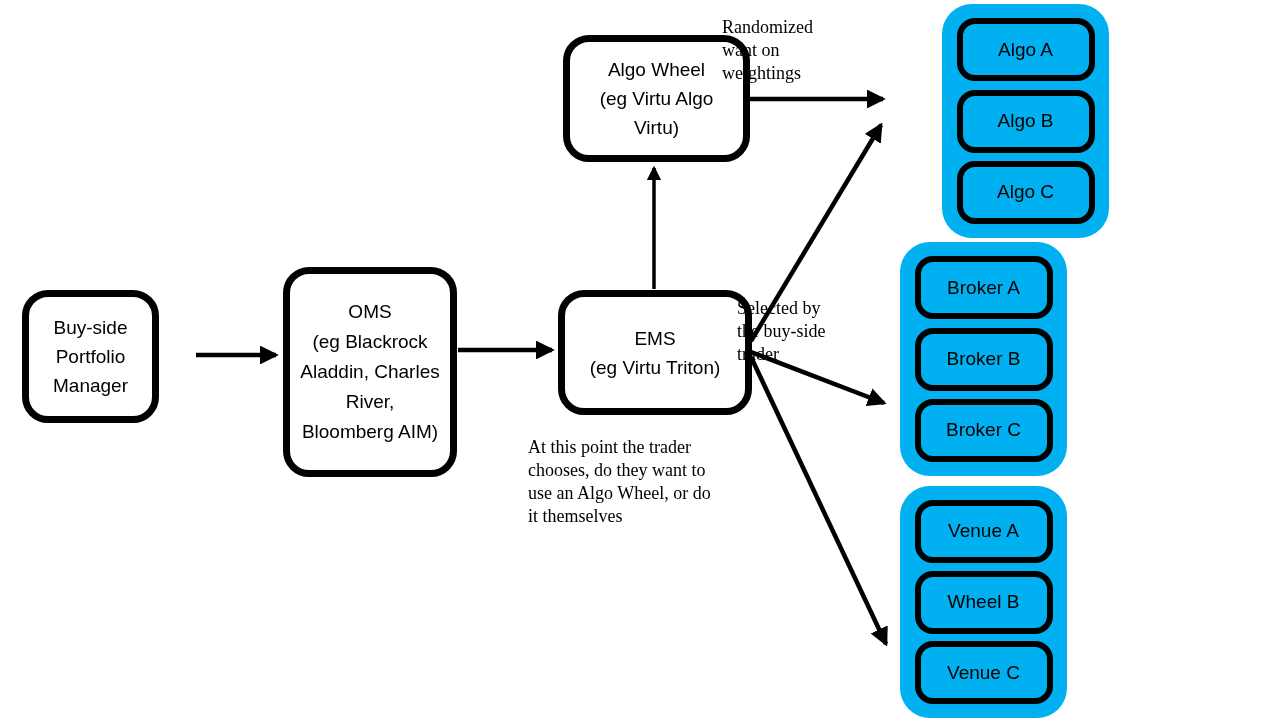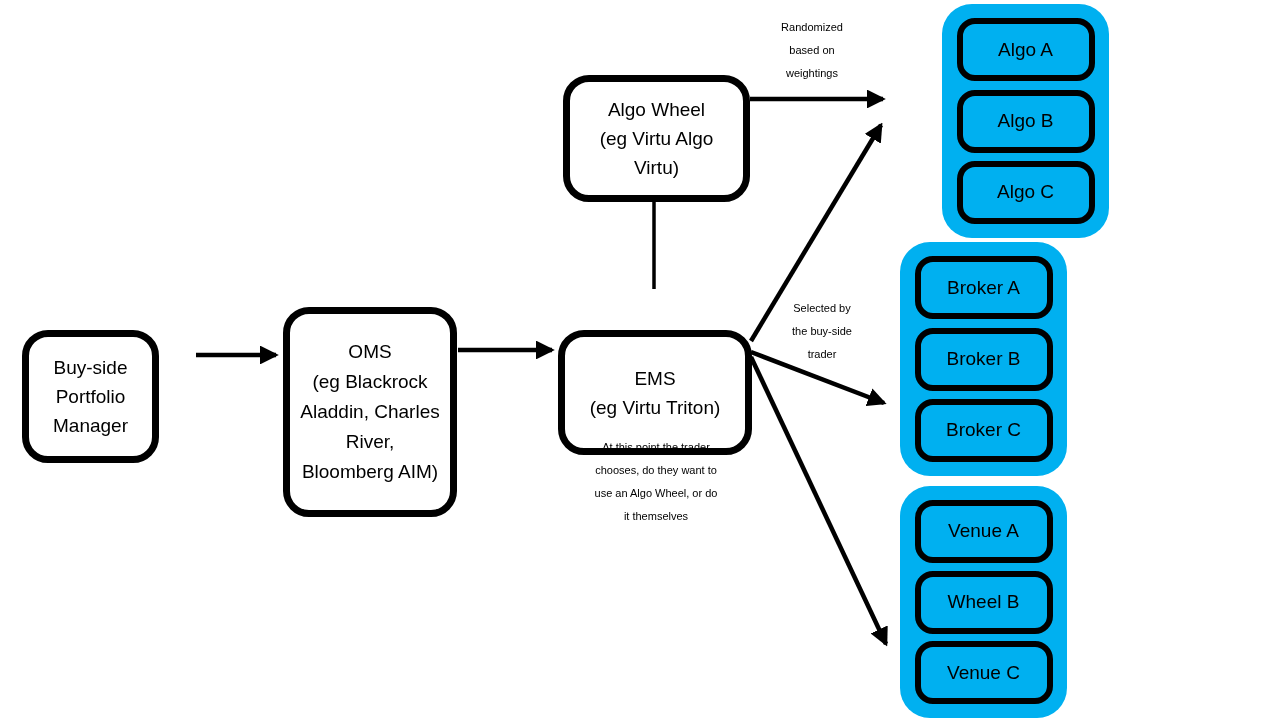--- a/index.html
+++ b/index.html
@@ -15,40 +15,40 @@
   }
   .arrow-layer{position:absolute;left:0;top:0;z-index:1;}
   .arrow{stroke:var(--stroke);stroke-width:4.5;}
   .arrow.thin{stroke-width:3.5;}
   .node{
     position:absolute;z-index:2;
     background:var(--node-fill);
     border:7px solid var(--stroke);
     border-radius:26px;
     display:flex;flex-direction:column;justify-content:center;align-items:center;
-    text-align:center;font-size:19px;line-height:29px;box-sizing:border-box;margin-top:40px;
+    text-align:center;font-size:19px;line-height:29px;box-sizing:border-box;
   }
   .group{
     position:absolute;z-index:2;
     background:var(--group-fill);
     border-radius:30px;
     display:flex;flex-direction:column;justify-content:space-evenly;align-items:center;
     box-sizing:border-box;padding:6px 0;
   }
   .chip{
     width:138px;height:63px;
     background:var(--group-fill);
     border:6px solid var(--stroke);
     border-radius:18px;
     display:flex;justify-content:center;align-items:center;
     font-size:19px;box-sizing:border-box;
   }
   .note{
-    position:absolute;z-index:2;text-align:center;
-    font-size:11px;line-height:23px;
+    position:absolute;z-index:2;text-align:left;
+    font-size:18px;line-height:23px;font-family:Liberation Serif, serif;
   }
 </style>
 </head>
 <body>
 
 <div class="canvas">
 
   <svg class="arrow-layer" width="1280" height="720" viewBox="0 0 1280 720">
     <defs>
       <marker id="ah" viewBox="0 0 10 10" refX="8.5" refY="5" markerWidth="4.2" markerHeight="4.2" orient="auto-start-reverse">
@@ -120,21 +120,21 @@
     <div class="chip">
         <span>Wheel B</span>
       </div>
     <div class="chip">
         <span>Venue C</span>
       </div>
   </div>
 
   <div class="note" style="left:722px;top:16px;width:180px;">
     <div>Randomized</div>
-    <div>based on</div>
+    <div>want on</div>
     <div>weightings</div>
   </div>
 
   <div class="note" style="left:737px;top:297px;width:170px;">
     <div>Selected by</div>
     <div>the buy-side</div>
     <div>trader</div>
   </div>
 
   <div class="note" style="left:528px;top:436px;width:256px;">

